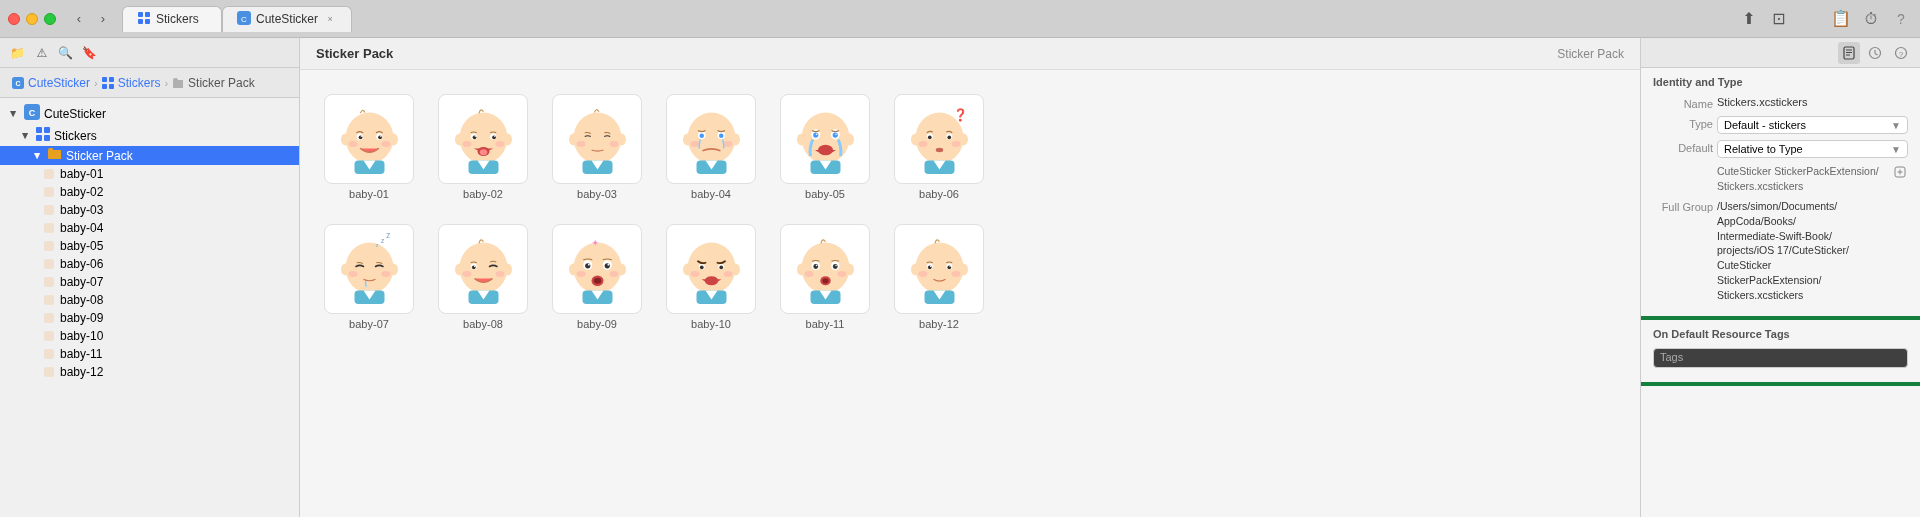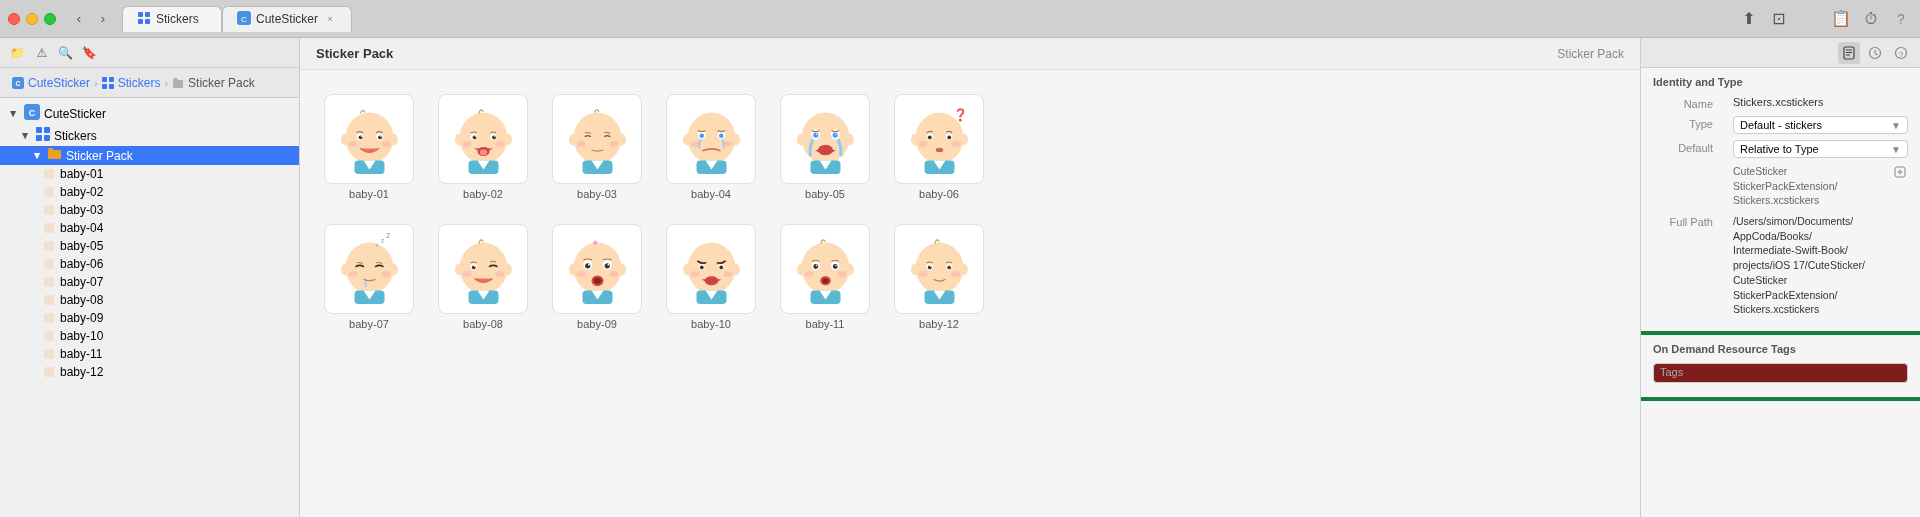--- a/index.html
+++ b/index.html
@@ -279,21 +279,21 @@
       font-size: 11px;
       font-weight: 700;
       color: #555;
       margin-bottom: 8px;
       text-transform: none;
     }
     .inspector-row {
       display: flex;
       align-items: flex-start;
       margin-bottom: 6px;
-      gap: 20px;
+      gap: 4px;
     }
     .inspector-label {
       font-size: 11px;
       color: #888;
       width: 60px;
       flex-shrink: 0;
       text-align: right;
       padding-top: 2px;
     }
     .inspector-value {
@@ -322,21 +322,21 @@
     }
     .inspector-path-action {
       width: 16px; height: 16px;
       display: flex; align-items: center; justify-content: center;
       color: #888;
       font-size: 11px;
       cursor: pointer;
     }
     .inspector-tags-field {
       flex: 1;
-      background: #7f1d1d;
+      background: #404040;
       border: 1px solid #ccc;
       border-radius: 4px;
       padding: 2px 6px;
       font-size: 11px;
       color: #aaa;
       min-height: 20px;
     }
 
     
     .disclosure {
@@ -921,27 +921,27 @@
         <div class="inspector-path-action">
           <svg width="12" height="12" viewBox="0 0 12 12">
             <rect x="1" y="1" width="10" height="10" rx="2" fill="none" stroke="#888" stroke-width="1"></rect>
             <line x1="3.5" y1="6" x2="8.5" y2="6" stroke="#888" stroke-width="1"></line>
             <line x1="6" y1="3.5" x2="6" y2="8.5" stroke="#888" stroke-width="1"></line>
           </svg>
         </div>
       </div>
 
       <div class="inspector-row">
-        <span class="inspector-label">Full Path</span>
+        <span class="inspector-label">Full Group</span>
         <span class="inspector-path-value">/Users/simon/Documents/<br>AppCoda/Books/<br>Intermediate-Swift-Book/<br>projects/iOS 17/CuteSticker/<br>CuteSticker<br>StickerPackExtension/<br>Stickers.xcstickers</span>
       </div>
     </div>
 
     <div class="inspector-section">
-      <div class="inspector-section-title">On Demand Resource Tags</div>
+      <div class="inspector-section-title">On Default Resource Tags</div>
       <div class="inspector-row">
         <div class="inspector-tags-field">
           <span style="color:#aaa">Tags</span>
         </div>
       </div>
     </div>
 
   </div>
 
 </div>

